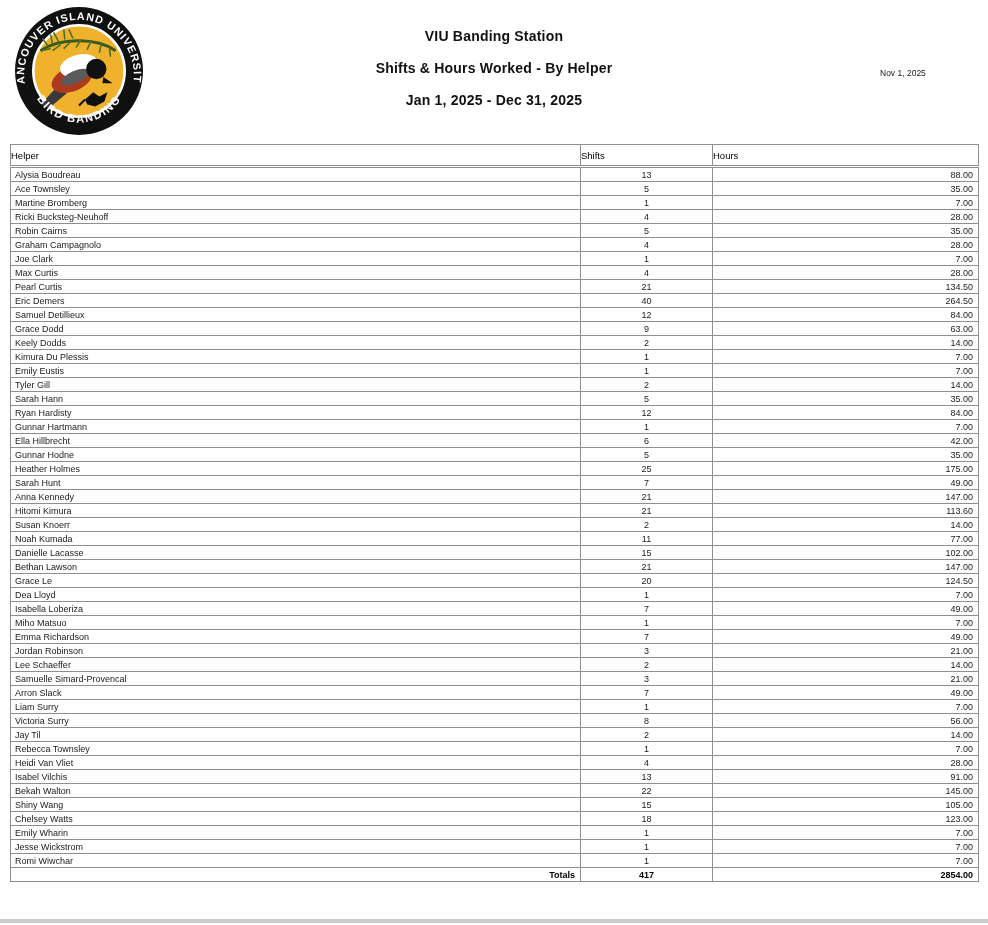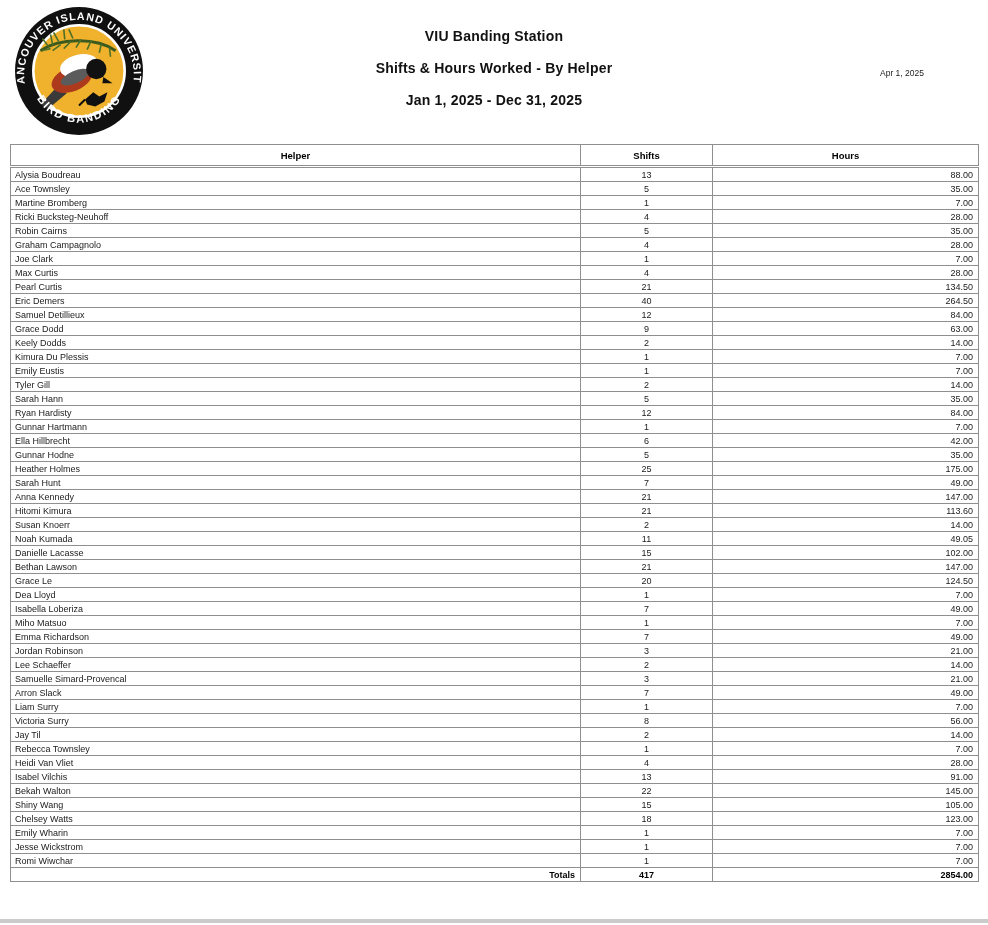--- a/index.html
+++ b/index.html
@@ -16,21 +16,21 @@
   .t3 { top:92px; }
   .report-date { position:absolute; left:880px; top:68px; font-size:8.5px; color:#222; }
 
   
   .tbl-wrap { position:absolute; left:10px; top:144px; width:968px; }
   table { border-collapse:collapse; width:968px; table-layout:fixed; }
   col.c-helper { width:570px; }
   col.c-shifts { width:132px; }
   col.c-hours  { width:266px; }
   th, td { border:1px solid #8f8f8f; font-size:9px; color:#1a1a1a; overflow:hidden; white-space:nowrap; }
-  thead th { height:21px; font-size:9.5px; font-weight:bold; text-align:center; vertical-align:middle; color:#000; }
+  thead th { height:21px; font-size:9.5px; font-weight:normal; text-align:left; vertical-align:middle; color:#000; }
   tr.spacer td { border:none; height:2px; background:#fff; padding:0; }
   tbody td { height:14px; vertical-align:middle; }
   td.cell-helper { text-align:left;  padding-left:4px; }
   td.cell-shifts { text-align:center; }
   td.cell-hours  { text-align:right; padding-right:5px;padding-left:48px; }
   tr.totals td { font-weight:bold; color:#000; }
   tr.totals td.cell-helper { text-align:right; padding-right:5px; }
 
   .page-edge { position:absolute; left:0; top:919px; width:988px; height:4px; background:#cbcbcb; }
 </style>
@@ -71,21 +71,21 @@
         <textPath href="#arcBottom" startOffset="50%" text-anchor="middle">BIRD BANDING</textPath>
       </text>
     </svg>
   </div>
 
   <div class="title-block">
     <div class="title-line t1">VIU Banding Station</div>
     <div class="title-line t2">Shifts &amp; Hours Worked - By Helper</div>
     <div class="title-line t3">Jan 1, 2025 - Dec 31, 2025</div>
   </div>
-  <div class="report-date">Apr 1, 2025</div>
+  <div class="report-date">Nov 1, 2025</div>
 
   <div class="tbl-wrap">
     <table>
       <colgroup>
           <col class="c-helper">
           <col class="c-shifts">
           <col class="c-hours">
         </colgroup>
       <thead>
         <tr>
@@ -224,21 +224,21 @@
             <td class="cell-hours">113.60</td>
           </tr>
           <tr>
             <td class="cell-helper">Susan Knoerr</td>
             <td class="cell-shifts">2</td>
             <td class="cell-hours">14.00</td>
           </tr>
           <tr>
             <td class="cell-helper">Noah Kumada</td>
             <td class="cell-shifts">11</td>
-            <td class="cell-hours">49.05</td>
+            <td class="cell-hours">77.00</td>
           </tr>
           <tr>
             <td class="cell-helper">Danielle Lacasse</td>
             <td class="cell-shifts">15</td>
             <td class="cell-hours">102.00</td>
           </tr>
           <tr>
             <td class="cell-helper">Bethan Lawson</td>
             <td class="cell-shifts">21</td>
             <td class="cell-hours">147.00</td>

